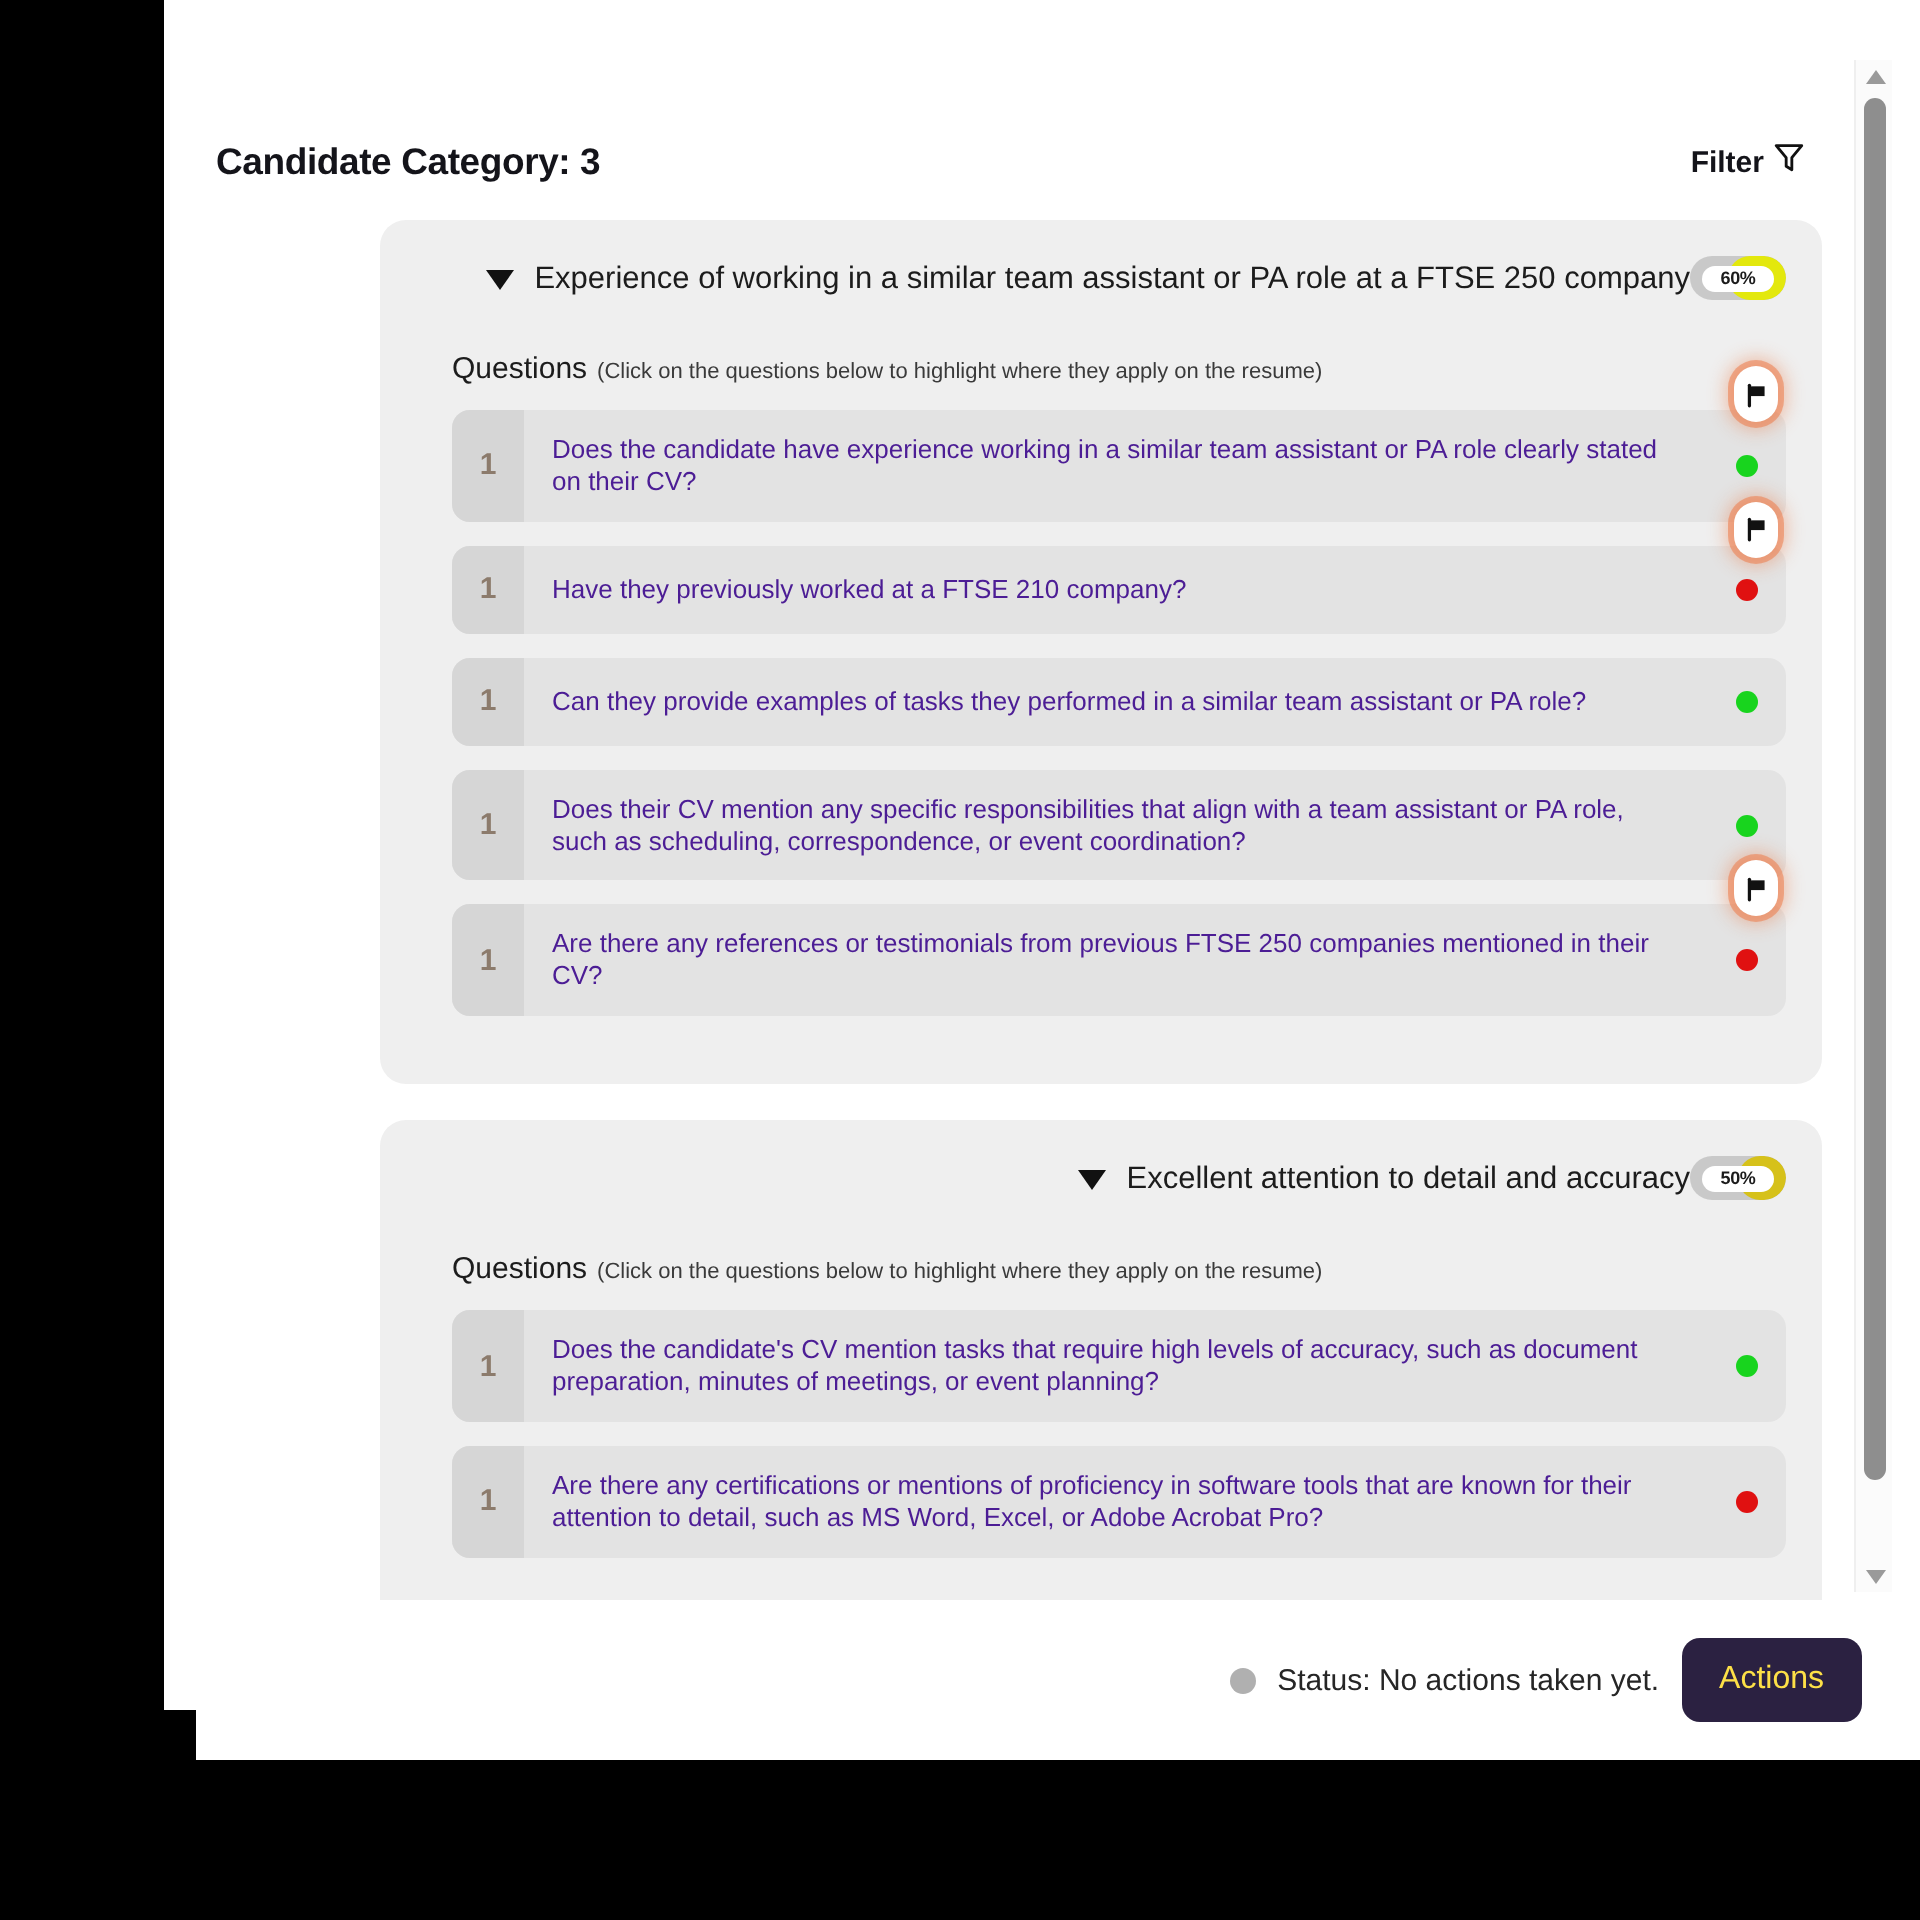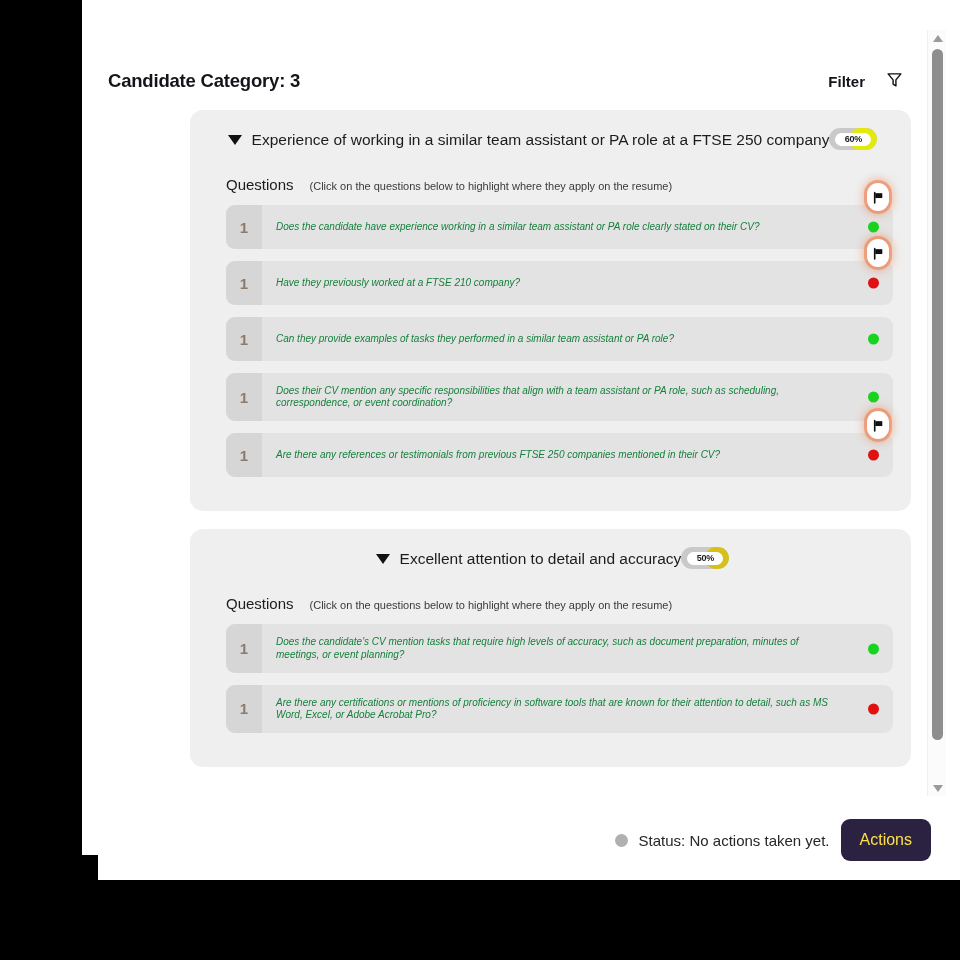--- a/index.html
+++ b/index.html
@@ -57,21 +57,21 @@
   }
   .page-title {
     font-size: 18.5px;
     font-weight: bold;
     color: #14141a;
     letter-spacing: -0.2px;
   }
   .filter-group {
     display: flex;
     align-items: center;
-    gap: 21px;
+    gap: 4px;
     cursor: pointer;
   }
   .filter-label {
     font-size: 15px;
     font-weight: bold;
     color: #14141a;
   }
   .funnel-icon { display:block; }
 
   
@@ -99,21 +99,21 @@
     position: relative;
     margin: 18px 16px 0 108px;
     background: #efefef;
     border-radius: 13px;
     padding: 16px 0 22px 0;
   }
 
   .criterion-head {
     display: flex;
     align-items: flex-start;
-    justify-content: center;
+    justify-content: flex-end;
     padding: 0 18px 0 22px;
   }
   .criterion-title-wrap {
     display: flex;
     align-items: flex-start;
     gap: 10px;
     padding-top: 4px;
     cursor: pointer;
   }
   .criterion-tri {
@@ -164,21 +164,21 @@
     font-size: 9px;
     font-weight: bold;
     color: #1b1b1b;
     letter-spacing: -0.2px;
   }
 
   
   .questions-label-row {
     display: flex;
     align-items: baseline;
-    gap: 16px;
+    gap: 5px;
     padding: 26px 0 0 36px;
   }
   .questions-label {
     font-size: 15px;
     color: #1c1c1c;
   }
   .questions-hint {
     font-size: 11px;
     color: #3a3a3a;
   }
@@ -204,26 +204,25 @@
     display: flex;
     align-items: center;
     justify-content: center;
     font-size: 15px;
     font-weight: bold;
     color: #8c7b6c;
   }
   .q-text {
     flex: 1;
     padding: 12px 52px 12px 14px;
-    font-size: 10px;
+    font-size: 13px;
     line-height: 1.22;
-    color: #15803d;
-    display: flex;
-    align-items: center;
-    font-style: italic;
+    color: #4c1d95;
+    display: flex;
+    align-items: center;
   }
   .q-dot {
     position: absolute;
     right: 14px;
     top: 50%;
     transform: translateY(-50%);
     width: 11px;
     height: 11px;
     border-radius: 50%;
   }

